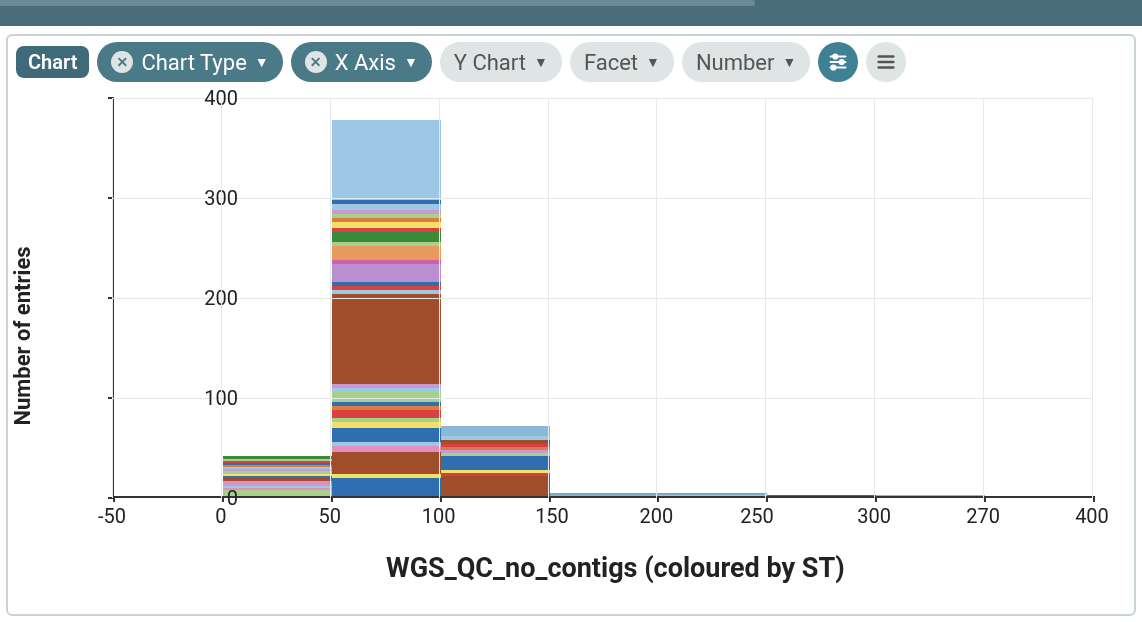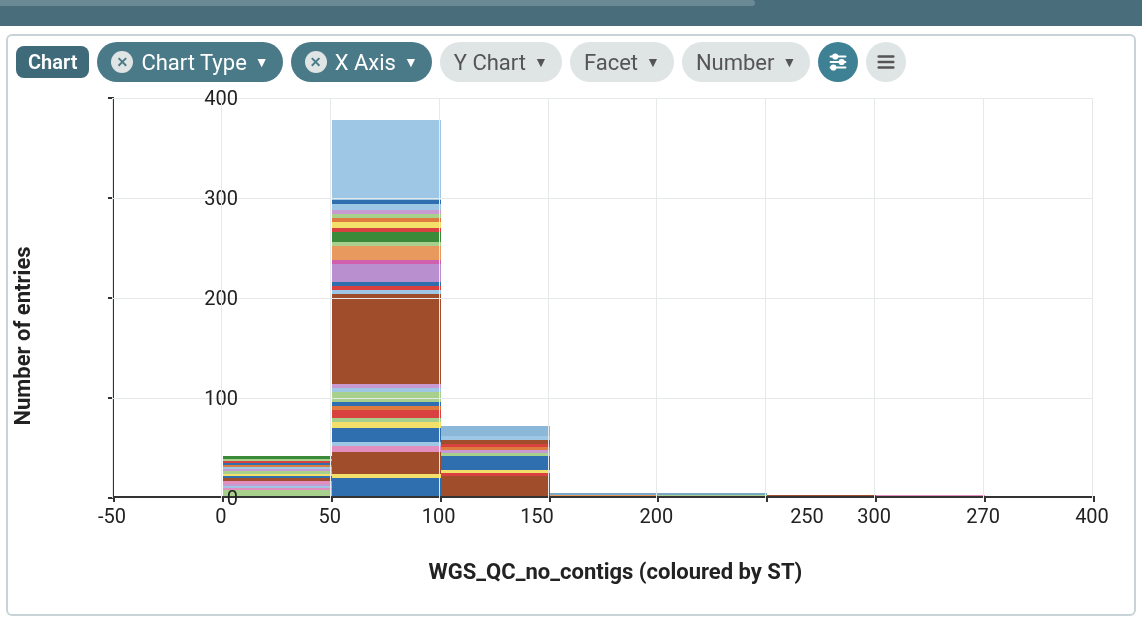--- a/index.html
+++ b/index.html
@@ -13,21 +13,21 @@
   .pill { display: inline-flex; align-items: center; gap: 8px; height: 40px; padding: 0 14px; border-radius: 22px; font-size: 22px; white-space: nowrap; }
   .pill.active { background: #4a7a88; color: #fff; }
   .pill.inactive { background: #dfe4e5; color: #555; }
   .pill .xicon { display: inline-flex; align-items: center; justify-content: center; width: 22px; height: 22px; border-radius: 50%; background: #dfe4e4; color: #4a7a88; font-size: 14px; font-weight: 700; }
   .chev { font-size: 14px; color: inherit; }
   .circbtn { width: 40px; height: 40px; border-radius: 50%; display: inline-flex; align-items: center; justify-content: center; flex-shrink: 0; }
   .circbtn.primary { background: #3e8194; color: #fff; }
   .circbtn.secondary { background: #dfe4e5; color: #555; }
   .chart-area { position: relative; width: 100%; height: 500px; }
   .y-label { position: absolute; left: 6px; top: 50%; transform: translate(-50%, -50%) rotate(-90deg); transform-origin: center; font-weight: 700; font-size: 22px; color: #222; white-space: nowrap; }
-  .x-label { position: absolute; left: 54%; bottom: 2px; transform: translateX(-50%); font-weight: 700; font-size: 22px; color: #222; }
+  .x-label { position: absolute; left: 54%; bottom: 2px; transform: translateX(-50%); font-weight: 700; font-size: 27px; color: #222; }
   .plot { position: absolute; left: 96px; top: 12px; width: 980px; height: 400px; border-left: 2px solid #333; border-bottom: 2px solid #333; }
   .grid-h { position: absolute; left: 0; right: 0; height: 1px; background: #e6e9ea; }
   .grid-v { position: absolute; top: 0; bottom: 0; width: 1px; background: #e6e9ea; }
   .ytick { position: absolute; right: 888px; width: 50px; text-align: right; font-size: 20px; color: #222; transform: translateY(-50%); }
   .ytickmark { position: absolute; left: -6px; width: 6px; height: 2px; background: #333; }
   .xtick { position: absolute; top: 418px; font-size: 20px; color: #222; transform: translateX(-50%); }
   .xtickmark { position: absolute; top: 0; bottom: -6px; width: 2px; background: #333; height: 6px; top: 100%; }
   .bar { position: absolute; bottom: 0; }
   .seg { position: absolute; left: 0; right: 0; }
 </style>
@@ -204,25 +204,25 @@
         <div class="ytick" style="top: 12px;">400</div>
         <div class="grid-v" style="left: 96px; top: 12px; height: 400px;"></div>
         <div class="xtick" style="left: 96px;">-50</div>
         <div class="grid-v" style="left: 204.889px; top: 12px; height: 400px;"></div>
         <div class="xtick" style="left: 204.889px;">0</div>
         <div class="grid-v" style="left: 313.778px; top: 12px; height: 400px;"></div>
         <div class="xtick" style="left: 313.778px;">50</div>
         <div class="grid-v" style="left: 422.667px; top: 12px; height: 400px;"></div>
         <div class="xtick" style="left: 422.667px;">100</div>
         <div class="grid-v" style="left: 531.556px; top: 12px; height: 400px;"></div>
-        <div class="xtick" style="left: 521px;">150</div>
+        <div class="xtick" style="left: 536px;">150</div>
         <div class="grid-v" style="left: 640.444px; top: 12px; height: 400px;"></div>
         <div class="xtick" style="left: 640.444px;">200</div>
         <div class="grid-v" style="left: 749.333px; top: 12px; height: 400px;"></div>
-        <div class="xtick" style="left: 791px; text-align: right;">250</div>
+        <div class="xtick" style="left: 741px; text-align: right;">250</div>
         <div class="grid-v" style="left: 858.222px; top: 12px; height: 400px;"></div>
         <div class="xtick" style="left: 858.222px;">300</div>
         <div class="grid-v" style="left: 967.111px; top: 12px; height: 400px;"></div>
         <div class="xtick" style="left: 967.111px;">270</div>
         <div class="grid-v" style="left: 1076px; top: 12px; height: 400px;"></div>
         <div class="xtick" style="left: 1076px;">400</div>
       </div>
 
 </div>
 

